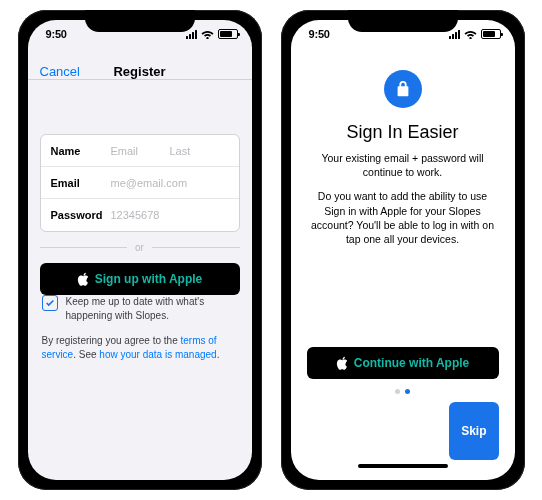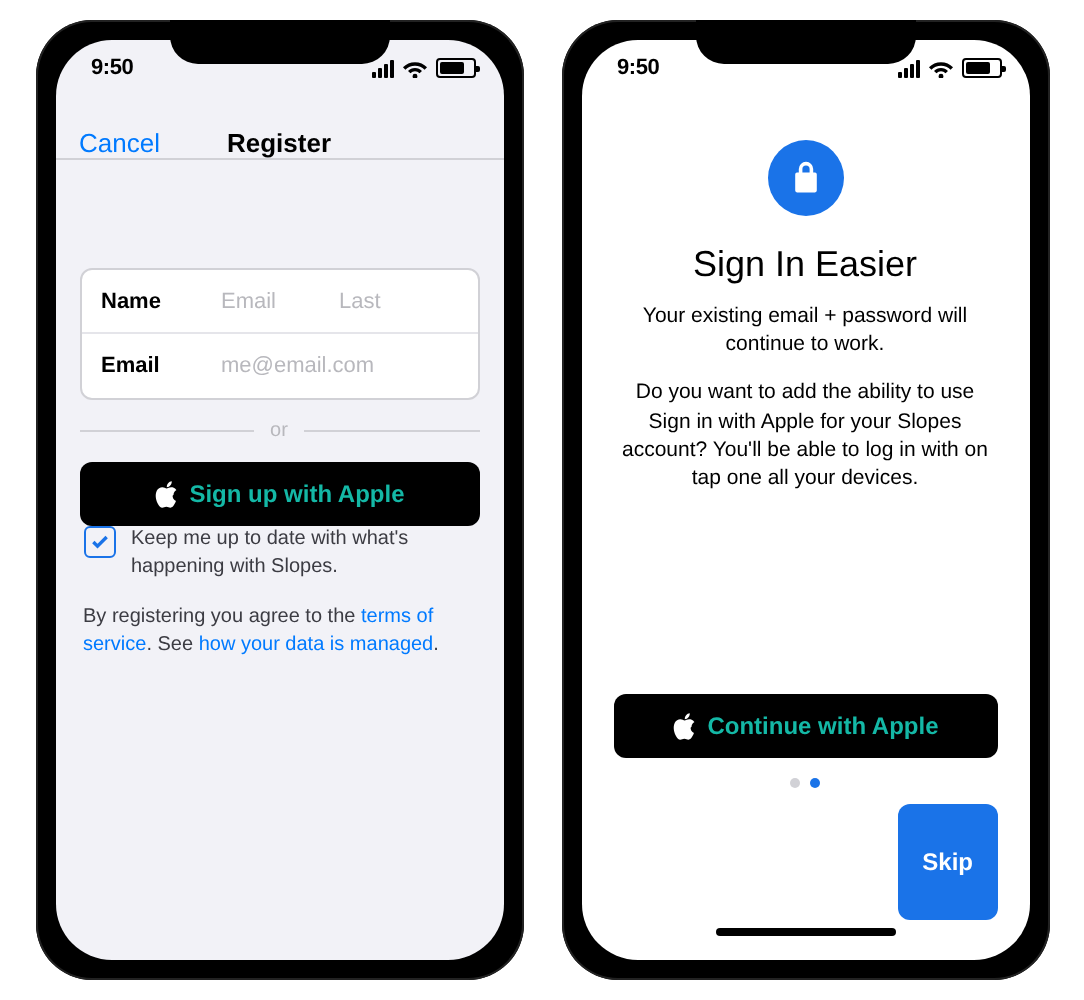--- a/index.html
+++ b/index.html
@@ -175,20 +175,24 @@
           <span class="form-label">Name</span>
           <div class="placeholder-box">
             <span class="ph">Email</span>
             <span class="ph">Last</span>
           </div>
         </div>
         <div class="form-row">
           <span class="form-label">Email</span>
           <span class="ph single">me@email.com</span>
         </div>
+        <div class="form-row">
+          <span class="form-label">Password</span>
+          <span class="ph single">12345678</span>
+        </div>
       </div>
 
 
       <div class="separator">
         <div class="line"></div>
           <span>or</span>
           <div class="line"></div>
       </div>
 
       <div class="btn btn-black">

